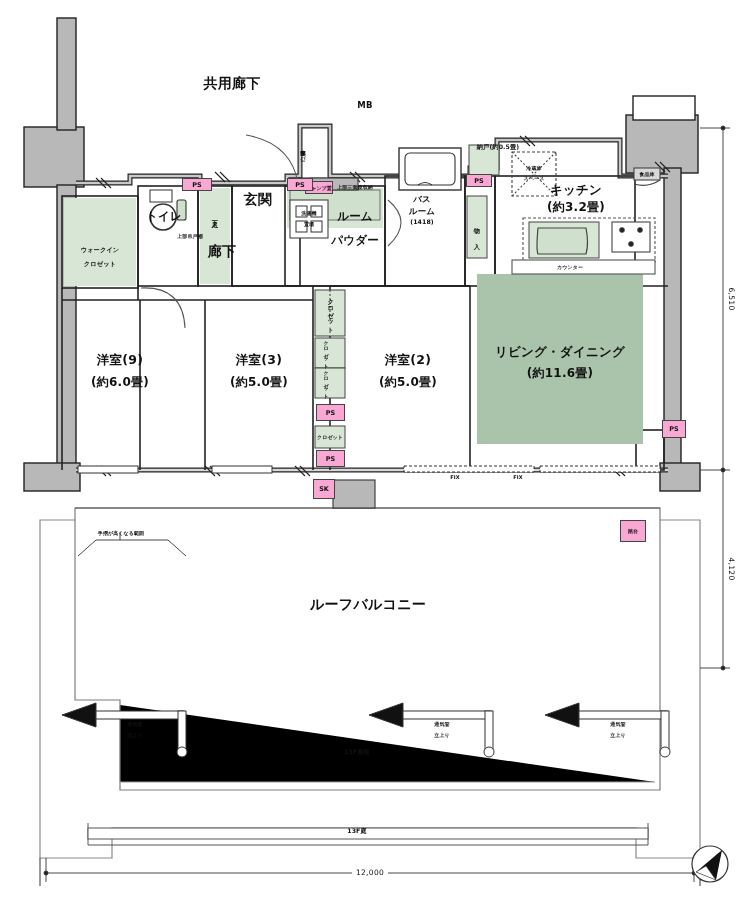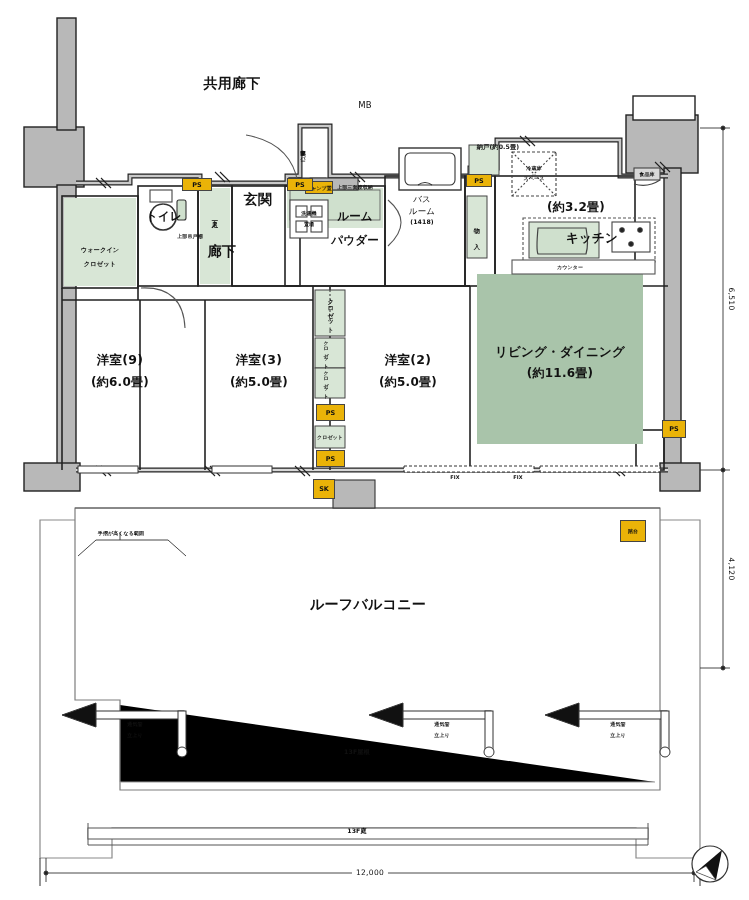--- a/index.html
+++ b/index.html
@@ -6,26 +6,26 @@
   body{width:749px;height:900px;position:relative;overflow:hidden;
        font-family:"DejaVu Sans","Liberation Sans",sans-serif;color:#111;}
   #plan{position:absolute;left:0;top:0;width:749px;height:900px;}
   .lbl{position:absolute;white-space:nowrap;line-height:1.22;text-align:center;
        transform:translate(-50%,-50%);color:#111;letter-spacing:.02em;}
   .lbl.v{writing-mode:vertical-rl;text-orientation:upright;}
   .room-name{font-size:12.5px;font-weight:700;}
   .room-size{font-size:12px;font-weight:700;}
   .big{font-size:14px;font-weight:700;}
   .med{font-size:11.5px;font-weight:700;}
-  .sm{font-size:8.5px;font-weight:400;}
+  .sm{font-size:8.5px;font-weight:700;}
   .xs{font-size:6.2px;font-weight:700;}
   .xxs{font-size:5px;font-weight:700;}
   .dim{font-size:7.5px;font-weight:400;letter-spacing:.04em;}
   .dim.v{writing-mode:vertical-rl;text-orientation:sideways;}
-  .tiny-box{position:absolute;border:1px solid #444;background:#eab308;
+  .tiny-box{position:absolute;border:1px solid #444;background:#f9a8d4;
             display:flex;align-items:center;justify-content:center;
             font-size:6.5px;font-weight:700;color:#111;}
 </style>
 </head>
 <body>
 
 <svg id="plan" viewBox="0 0 749 900">
   <defs>
     <pattern id="hatch" width="6" height="6" patternUnits="userSpaceOnUse" patternTransform="rotate(45)">
       <rect width="6" height="6" fill="#ffffff"></rect>
@@ -249,21 +249,21 @@
 
 <div class="lbl xs v" style="left:477px;top:222px;">物</div>
 <div class="lbl xs v" style="left:477px;top:238px;">入</div>
 
 <div class="lbl xs" style="left:498px;top:147px;">納戸(約0.5畳)</div>
 <div class="lbl xxs" style="left:534px;top:168px;">冷蔵庫</div>
 <div class="lbl xxs" style="left:534px;top:178px;">スペース</div>
 <div class="lbl xxs" style="left:647px;top:174px;">食品庫</div>
 <div class="lbl xxs" style="left:570px;top:267px;">カウンター</div>
 
-<div class="lbl room-name" style="left:592px;top:190px;margin-top:48px;">キッチン</div>
+<div class="lbl room-name" style="left:576px;top:190px;">キッチン</div>
 <div class="lbl room-size" style="left:576px;top:207px;">(約3.2畳)</div>
 
 <div class="lbl room-name" style="left:560px;top:352px;">リビング・ダイニング</div>
 <div class="lbl room-size" style="left:560px;top:373px;">(約11.6畳)</div>
 
 <div class="lbl room-name" style="left:120px;top:360px;">洋室(9)</div>
 <div class="lbl room-size" style="left:120px;top:382px;">(約6.0畳)</div>
 
 <div class="lbl room-name" style="left:259px;top:360px;">洋室(3)</div>
 <div class="lbl room-size" style="left:259px;top:382px;">(約5.0畳)</div>

